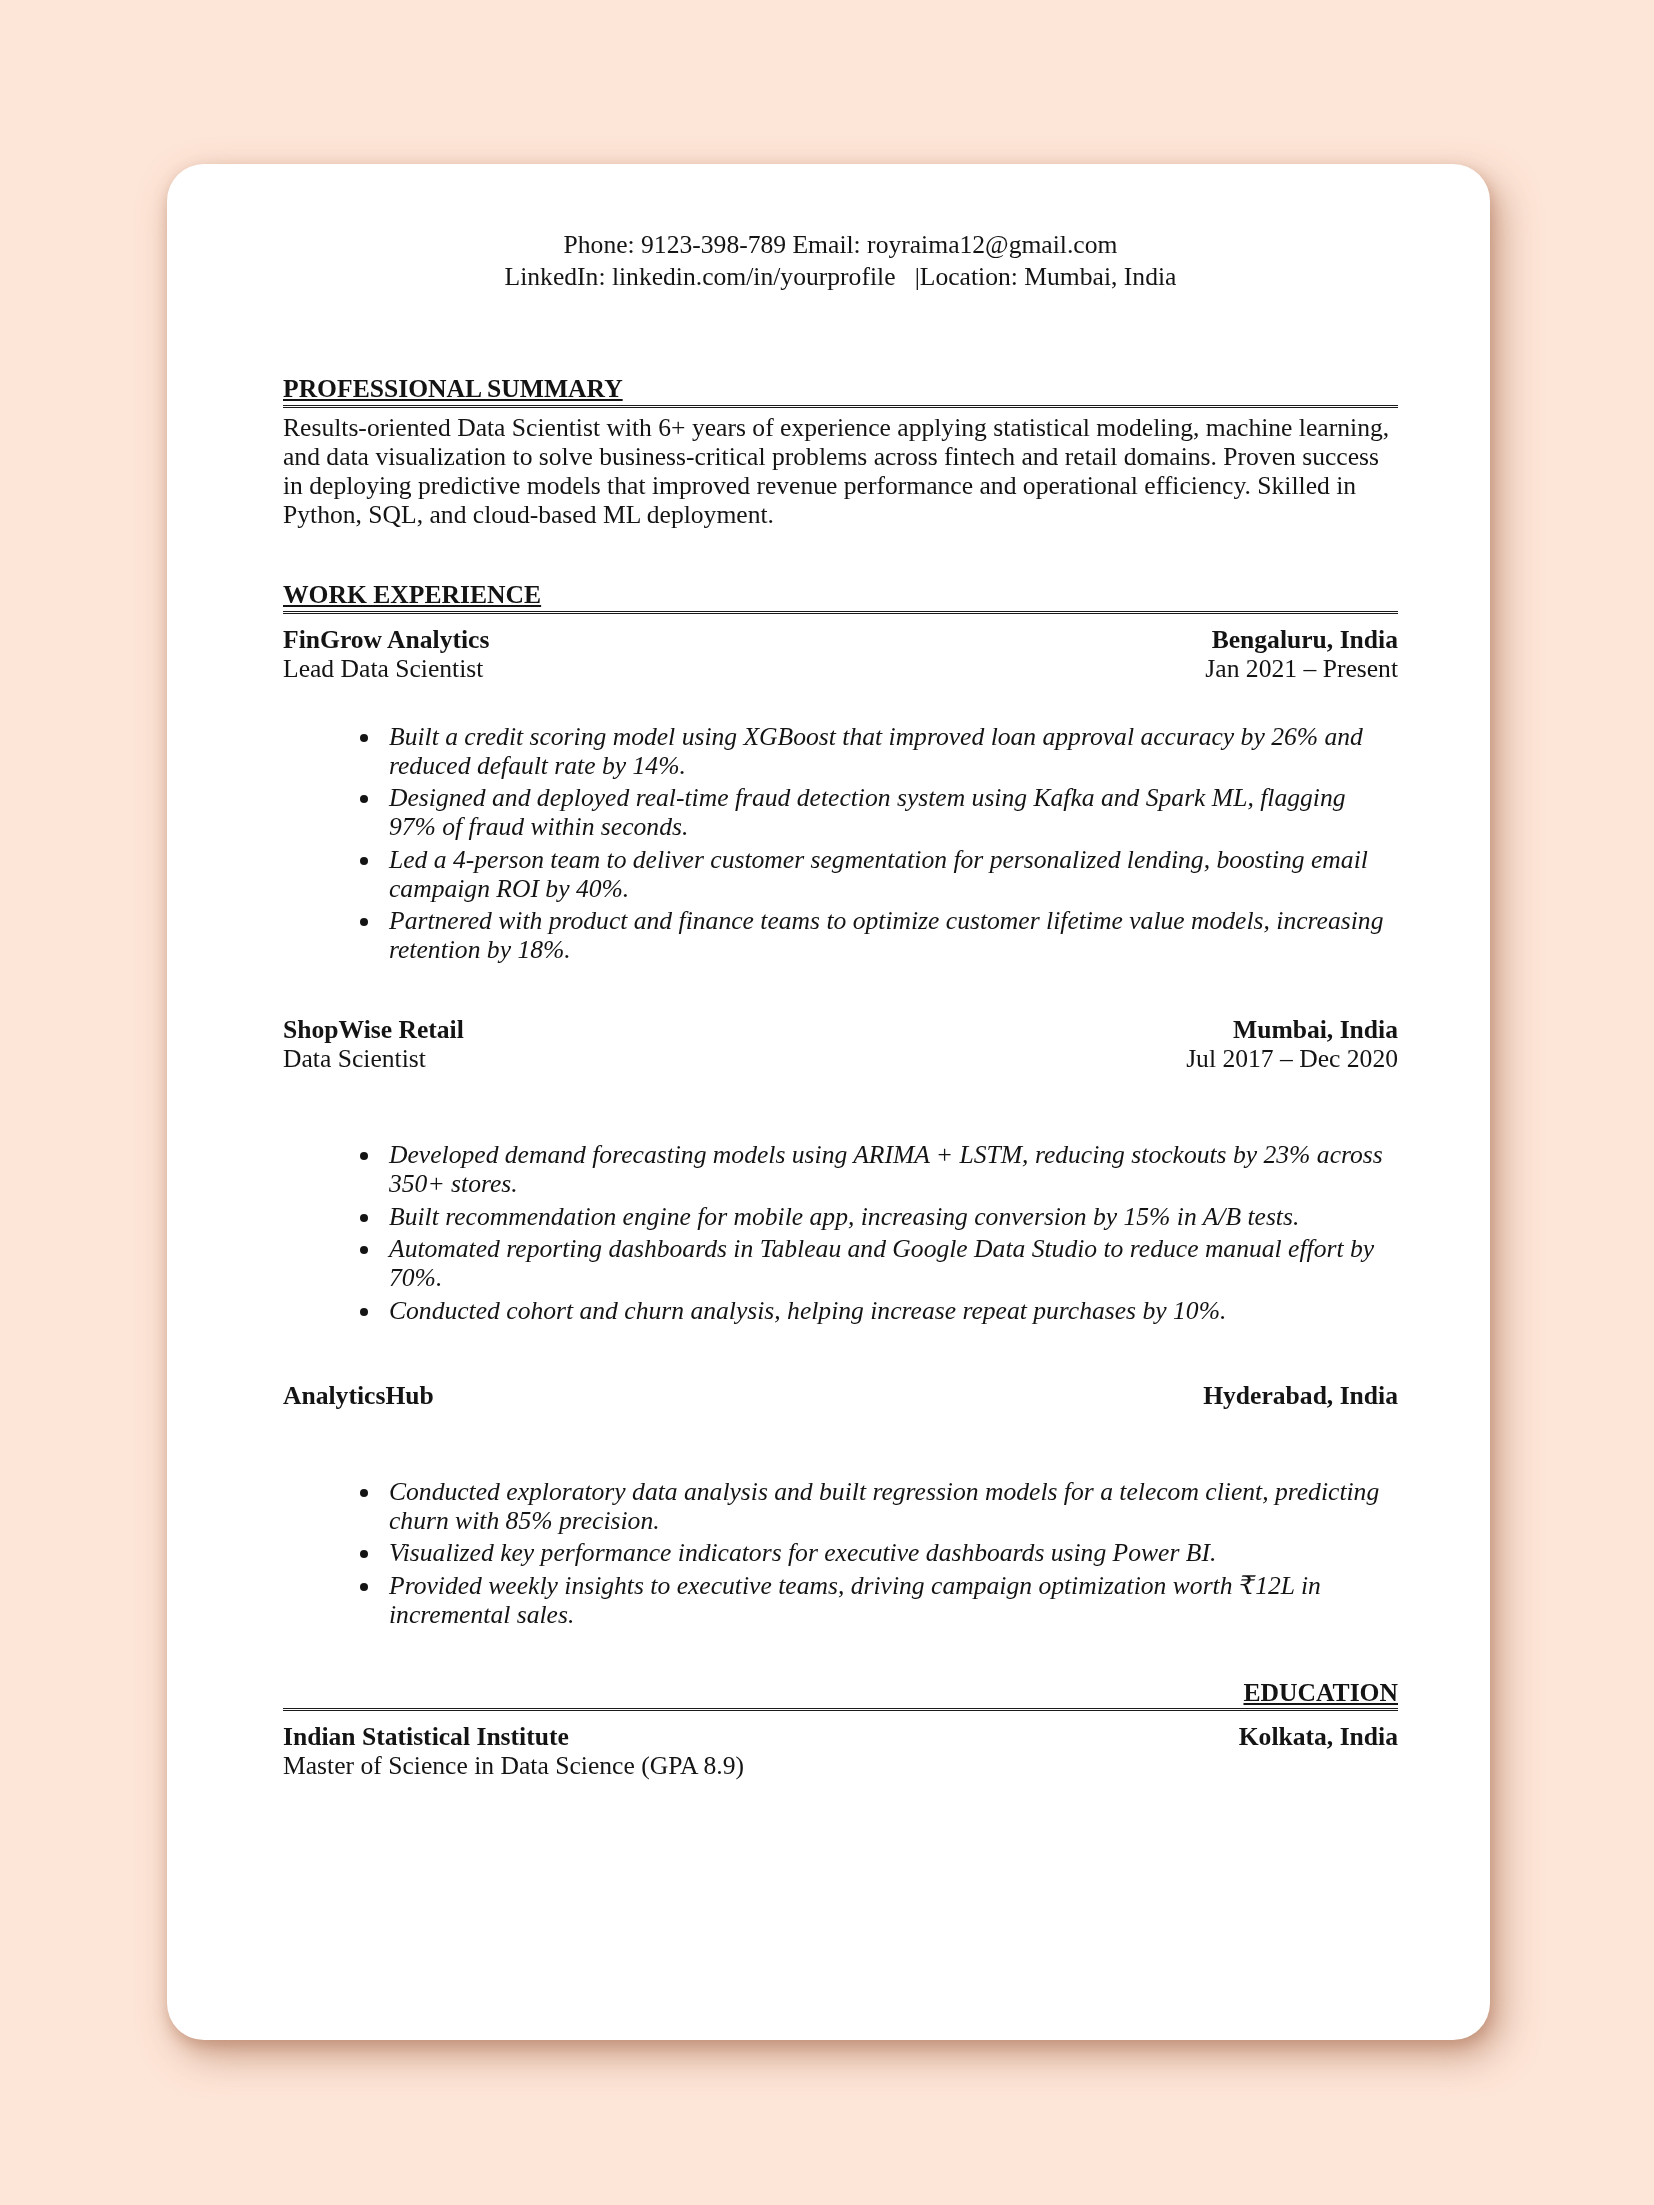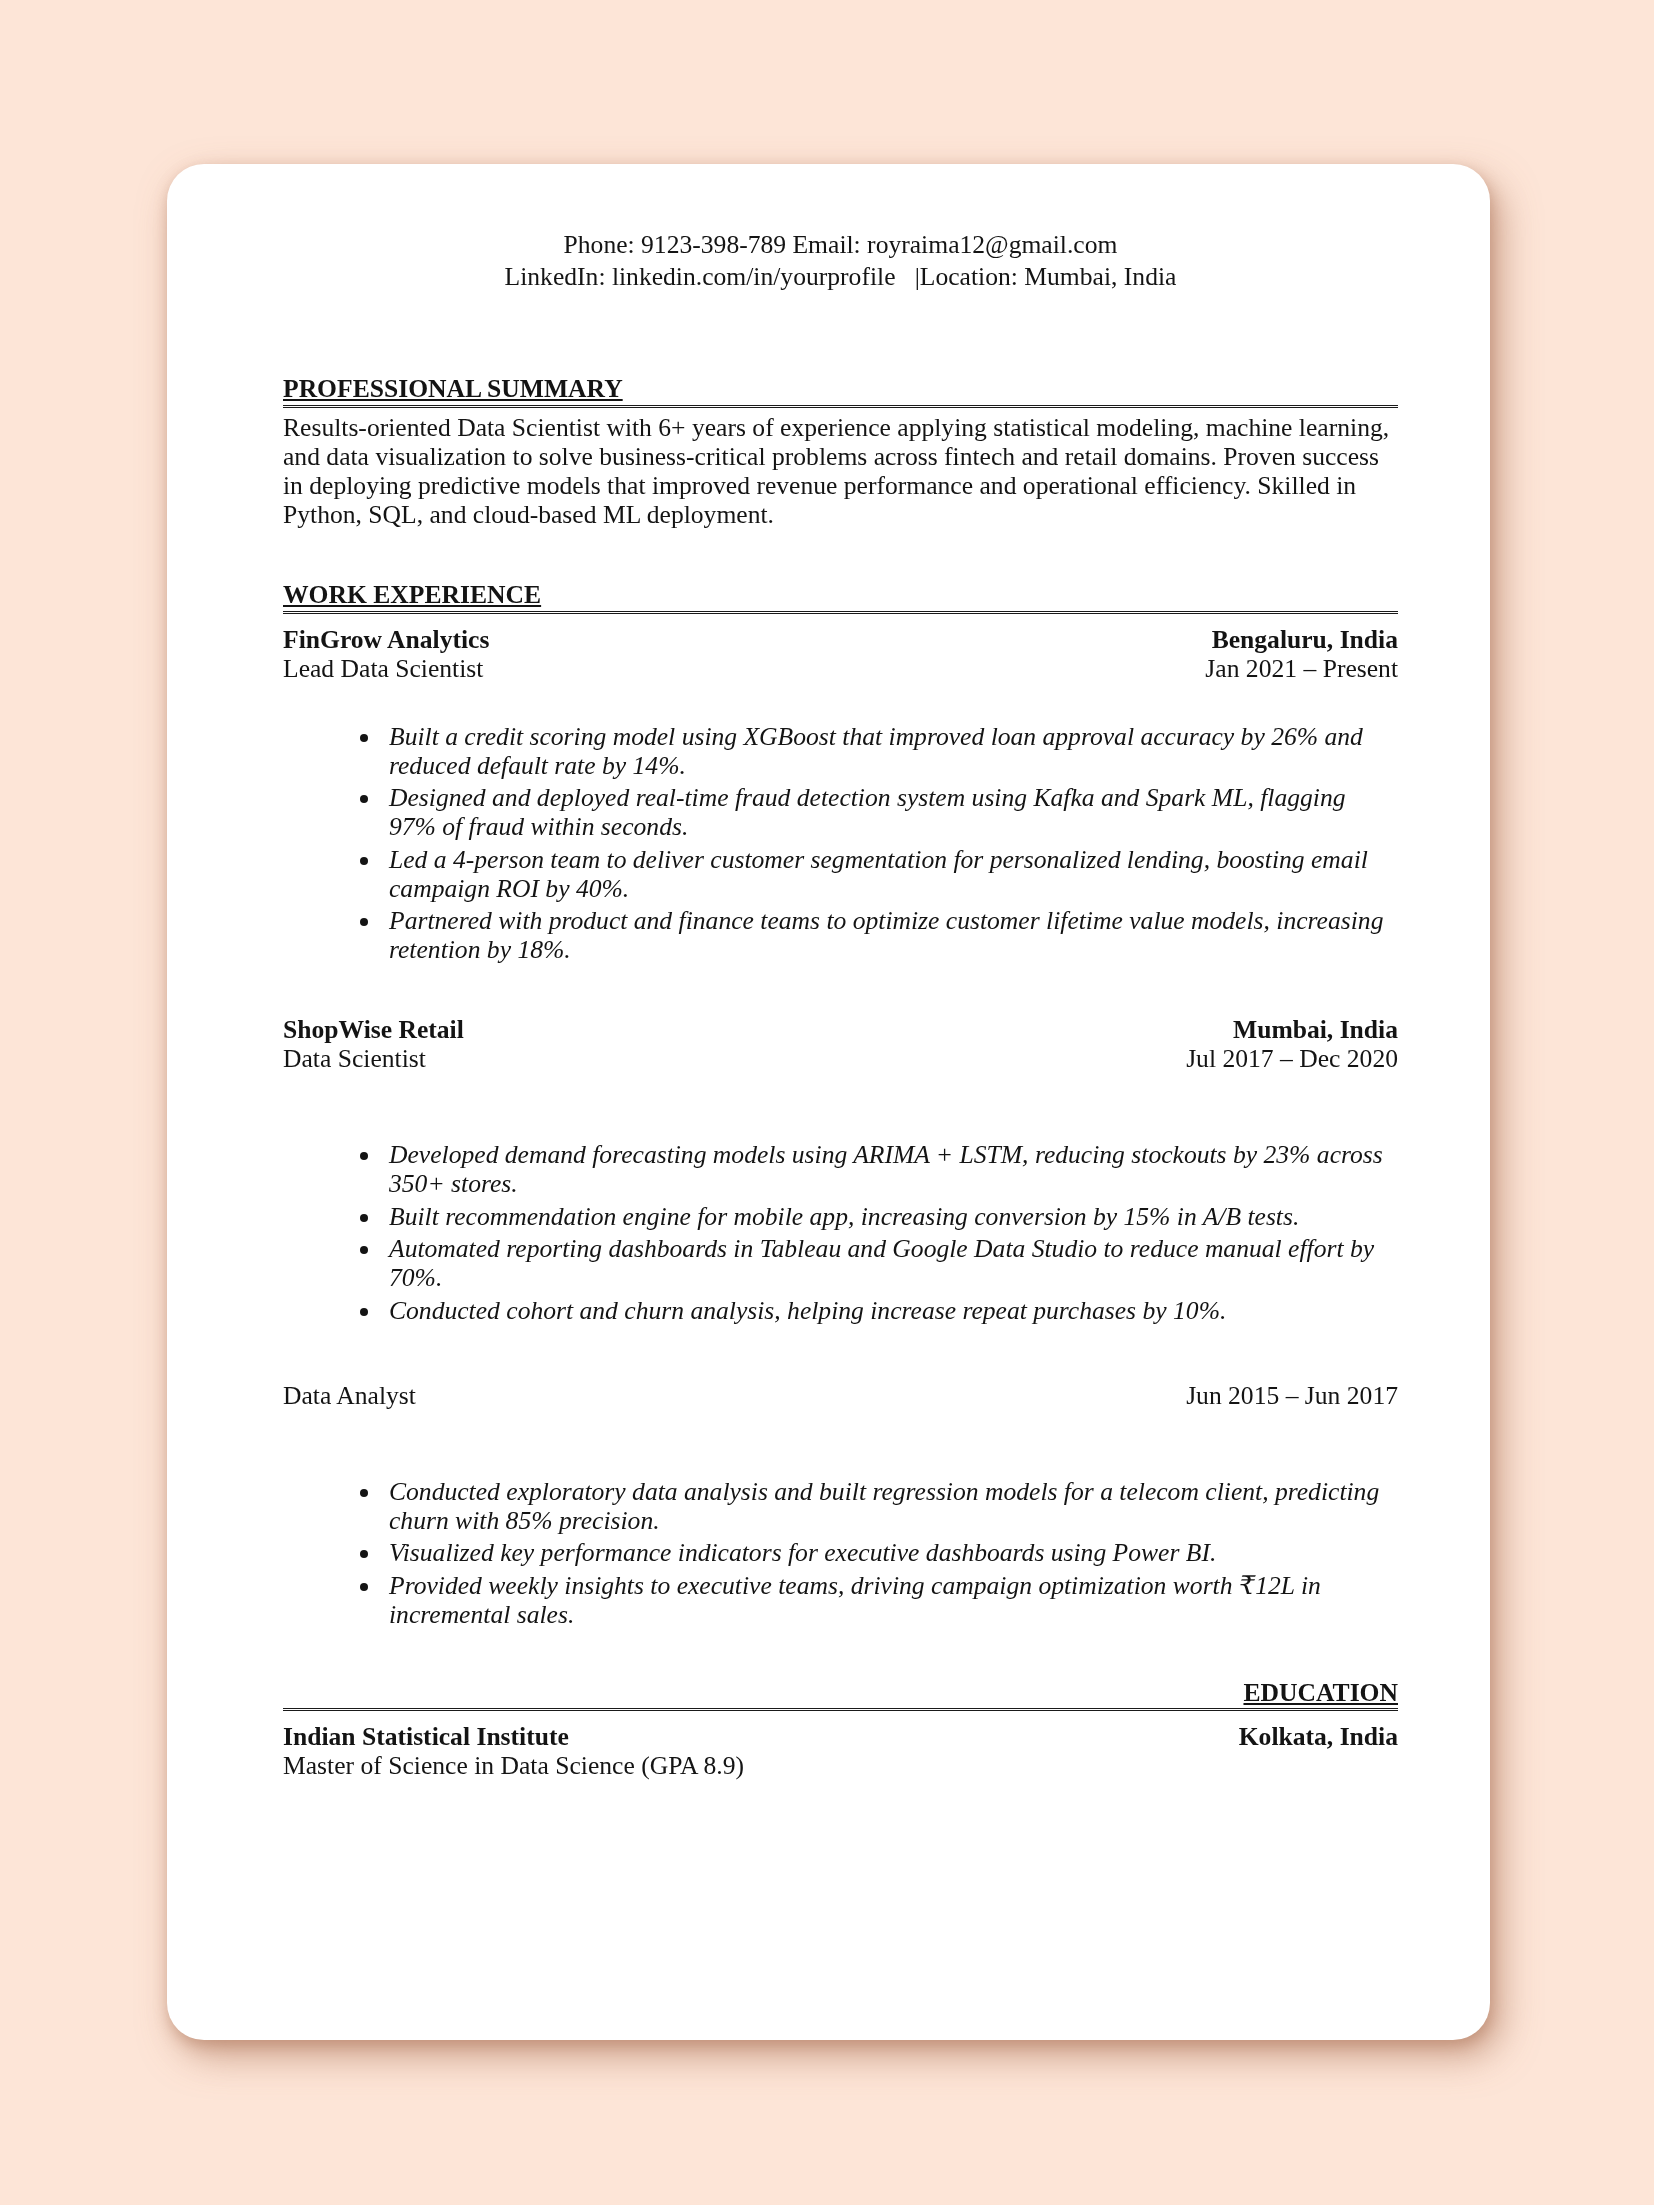--- a/index.html
+++ b/index.html
@@ -130,22 +130,22 @@
         <li>Developed demand forecasting models using ARIMA + LSTM, reducing stockouts by 23% across 350+ stores.</li>
         <li>Built recommendation engine for mobile app, increasing conversion by 15% in A/B tests.</li>
         <li>Automated reporting dashboards in Tableau and Google Data Studio to reduce manual effort by 70%.</li>
         <li>Conducted cohort and churn analysis, helping increase repeat purchases by 10%.</li>
       </ul>
     </div>
 
     <div class="job job-3">
       <div class="job-rows">
         <div class="job-row">
-          <span>Data Analyst</span>
-          <span>Jun 2015 – Jun 2017</span>
+          <span class="bold">AnalyticsHub</span>
+          <span class="bold">Hyderabad, India</span>
         </div>
       </div>
       <ul class="bullets">
         <li>Conducted exploratory data analysis and built regression models for a telecom client, predicting churn with 85% precision.</li>
         <li>Visualized key performance indicators for executive dashboards using Power BI.</li>
         <li>Provided weekly insights to executive teams, driving campaign optimization worth ₹12L in incremental sales.</li>
       </ul>
     </div>
   </div>
 

